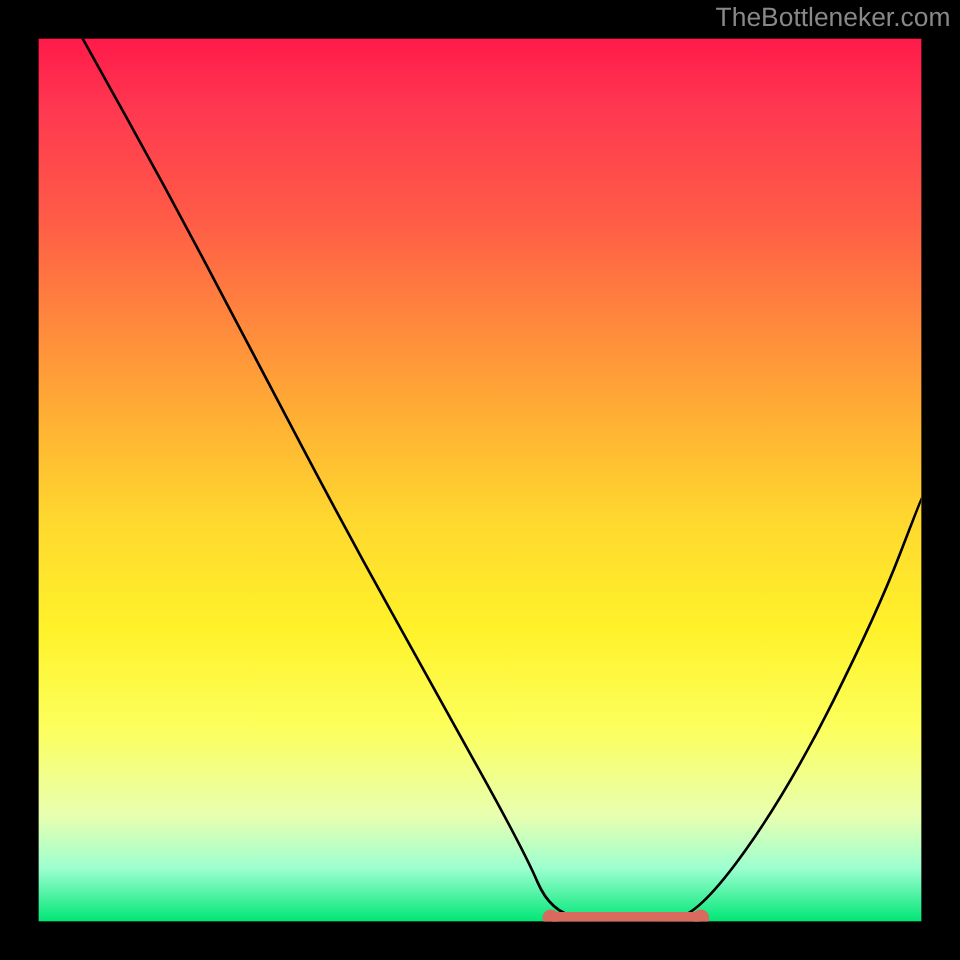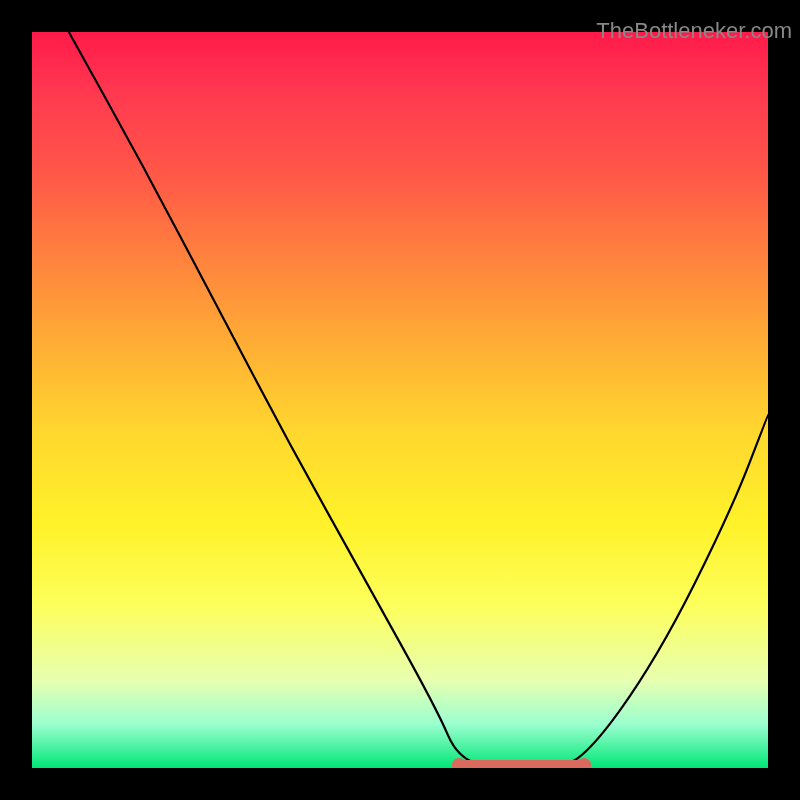--- a/index.html
+++ b/index.html
@@ -12,21 +12,20 @@
     overflow: hidden;
   }
   .watermark {
     position: absolute;
     top: 2px;
     right: 8px;
     color: #888;
     font-size: 22px;
     font-weight: 500;
     z-index: 10;
-    margin-top: 16px;
   }
   .plot-area {
     position: absolute;
     left: 32px;
     top: 32px;
     width: 736px;
     height: 736px;
     overflow: hidden;
   }
   .gradient-bg {

